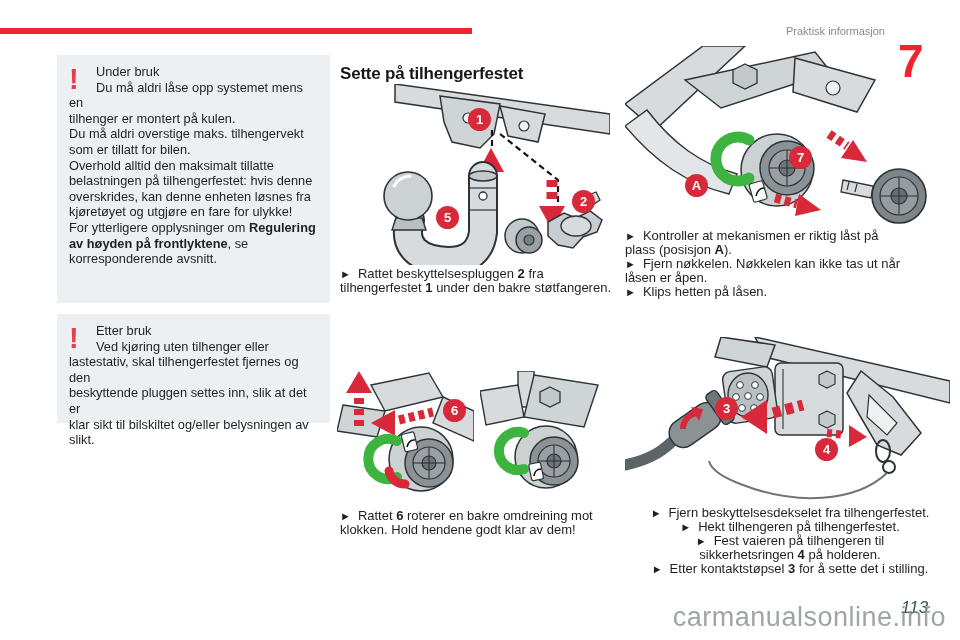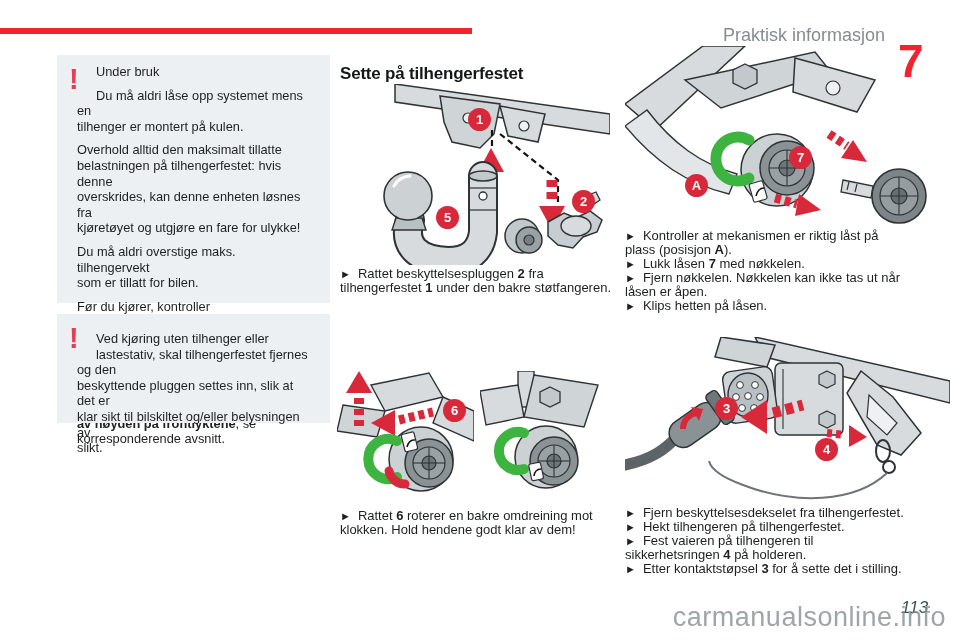--- a/index.html
+++ b/index.html
@@ -2,42 +2,42 @@
 <html><head>
 <meta charset="utf-8">
 <style>
   html,body{margin:0;padding:0;background:#ffffff;}
   .page{
     position:relative;width:960px;height:640px;overflow:hidden;background:#ffffff;
     font-family:"Liberation Sans","DejaVu Sans",sans-serif;color:#1d1f20;
   }
   
   .red-bar{position:absolute;left:0;top:28px;width:472px;height:6px;background:#f0232e;}
-  .running-header{position:absolute;top:25px;right:75px;font-size:18px;color:#848d92;}
+  .running-header{position:absolute;top:25px;right:75px;font-size:11px;color:#848d92;}
   .chapter-number{position:absolute;left:898px;top:38px;font-size:46px;font-weight:bold;color:#f0232e;line-height:1;}
 
   
   .wbox{position:absolute;left:57px;width:273px;background:#edf0f2;padding:9px 12px;box-sizing:border-box;
         font-size:12.8px;line-height:15.6px;}
   .wbox-1{top:55px;height:248px;}
   .wbox-2{top:314px;height:109px;}
   .wicon{float:left;width:27px;height:31px;font-size:29px;font-weight:bold;color:#e73c52;line-height:30px;}
   .wtitle{font-weight:normal;}
-  .wbox p{margin:8px;white-space:pre-wrap;}
+  .wbox p{margin:0;white-space:pre-wrap;}
 
   
   .section-heading{position:absolute;left:340px;top:53px;width:290px;font-size:17px;font-weight:bold;color:#151719;letter-spacing:-0.2px;}
   .steps{position:absolute;font-size:13px;line-height:14px;}
   .steps .bullet{white-space:pre-wrap;}
   .marker{font-size:11px;margin-right:7px;}
   .bold{font-weight:bold;}
   .mid-steps-1{left:340px;top:267px;width:290px;}
   .mid-steps-2{left:340px;top:509px;width:290px;}
   .right-steps-1{left:625px;top:229px;width:330px;}
-  .right-steps-2{left:625px;top:506px;width:330px;}
+  .right-steps-2{left:625px;top:506px;width:330px;text-align:center;}
 
   
   .illus{position:absolute;}
   .illus svg{display:block;}
   .il-1{left:340px;top:84px;width:270px;height:181px;}
   .il-2a{left:337px;top:371px;width:137px;height:132px;}
   .il-2b{left:480px;top:371px;width:130px;height:132px;}
   .il-3{left:625px;top:46px;width:325px;height:182px;}
   .il-4{left:625px;top:337px;width:325px;height:168px;}
 
@@ -57,36 +57,34 @@
 
   <div class="red-bar"></div>
   <div class="running-header">Praktisk informasjon</div>
   <div class="chapter-number">7</div>
 
   <div class="wbox wbox-1">
     <div class="wicon">!</div>
     <div class="wtitle">Under bruk</div>
     <p><span>Du må aldri låse opp systemet mens en
 tilhenger er montert på kulen.</span></p>
+    <p><span>Du må aldri overstige maks. tilhengervekt
+som er tillatt for bilen.</span></p>
     <p><span>Overhold alltid den maksimalt tillatte
 belastningen på tilhengerfestet: hvis denne
 overskrides, kan denne enheten løsnes fra
 kjøretøyet og utgjøre en fare for ulykke!</span></p>
-    <p><span>Du må aldri overstige maks. tilhengervekt
-som er tillatt for bilen.</span></p>
-    <p><span>Før du kjører, kontroller høydejusteringen for
-frontlyktene, og sjekk at lysene på tilhengeren
-fungerer riktig.</span></p>
     <p><span>For ytterligere opplysninger om </span><span class="bold">Regulering
 av høyden på frontlyktene</span><span>, se
 korresponderende avsnitt.</span></p>
   </div>
 
   <div class="wbox wbox-2">
     <div class="wicon">!</div>
+    <div class="wtitle">Etter bruk</div>
     <p><span>Ved kjøring uten tilhenger eller
 lastestativ, skal tilhengerfestet fjernes og den
 beskyttende pluggen settes inn, slik at det er
 klar sikt til bilskiltet og/eller belysningen av
 slikt.</span></p>
   </div>
 
   <h1 class="section-heading">Sette på tilhengerfestet</h1>
 
   <div class="illus il-1">
@@ -256,21 +254,20 @@
         <line x1="255" y1="150" x2="293" y2="150" stroke="#2e3336" stroke-width="1.1"></line>
       </g>
     </svg>
     <div class="badge" style="left:60px;top:128px;">A</div>
     <div class="badge" style="left:164px;top:100px;">7</div>
   </div>
 
   <div class="steps right-steps-1">
     <div class="bullet"><span class="marker">►</span><span><span>Kontroller at mekanismen er riktig låst på
 plass (posisjon </span><span class="bold">A</span><span>).</span></span></div>
-    <div class="bullet"><span class="marker">►</span><span><span>Lukk låsen </span><span class="bold">7</span><span> med nøkkelen.</span></span></div>
     <div class="bullet"><span class="marker">►</span><span><span>Fjern nøkkelen. Nøkkelen kan ikke tas ut når
 låsen er åpen.</span></span></div>
     <div class="bullet"><span class="marker">►</span><span><span>Klips hetten på låsen.</span></span></div>
   </div>
 
   <div class="illus il-4">
     <svg viewBox="0 0 325 168" width="325" height="168">
       <g>
         <path d="M130,0 L325,44 L325,66 L140,20 Z" fill="#d7dbde" stroke="#2e3336" stroke-width="1.5"></path>
         <path d="M96,0 L150,8 L142,30 L90,20 Z" fill="#cfd4d7" stroke="#2e3336" stroke-width="1.5"></path>

